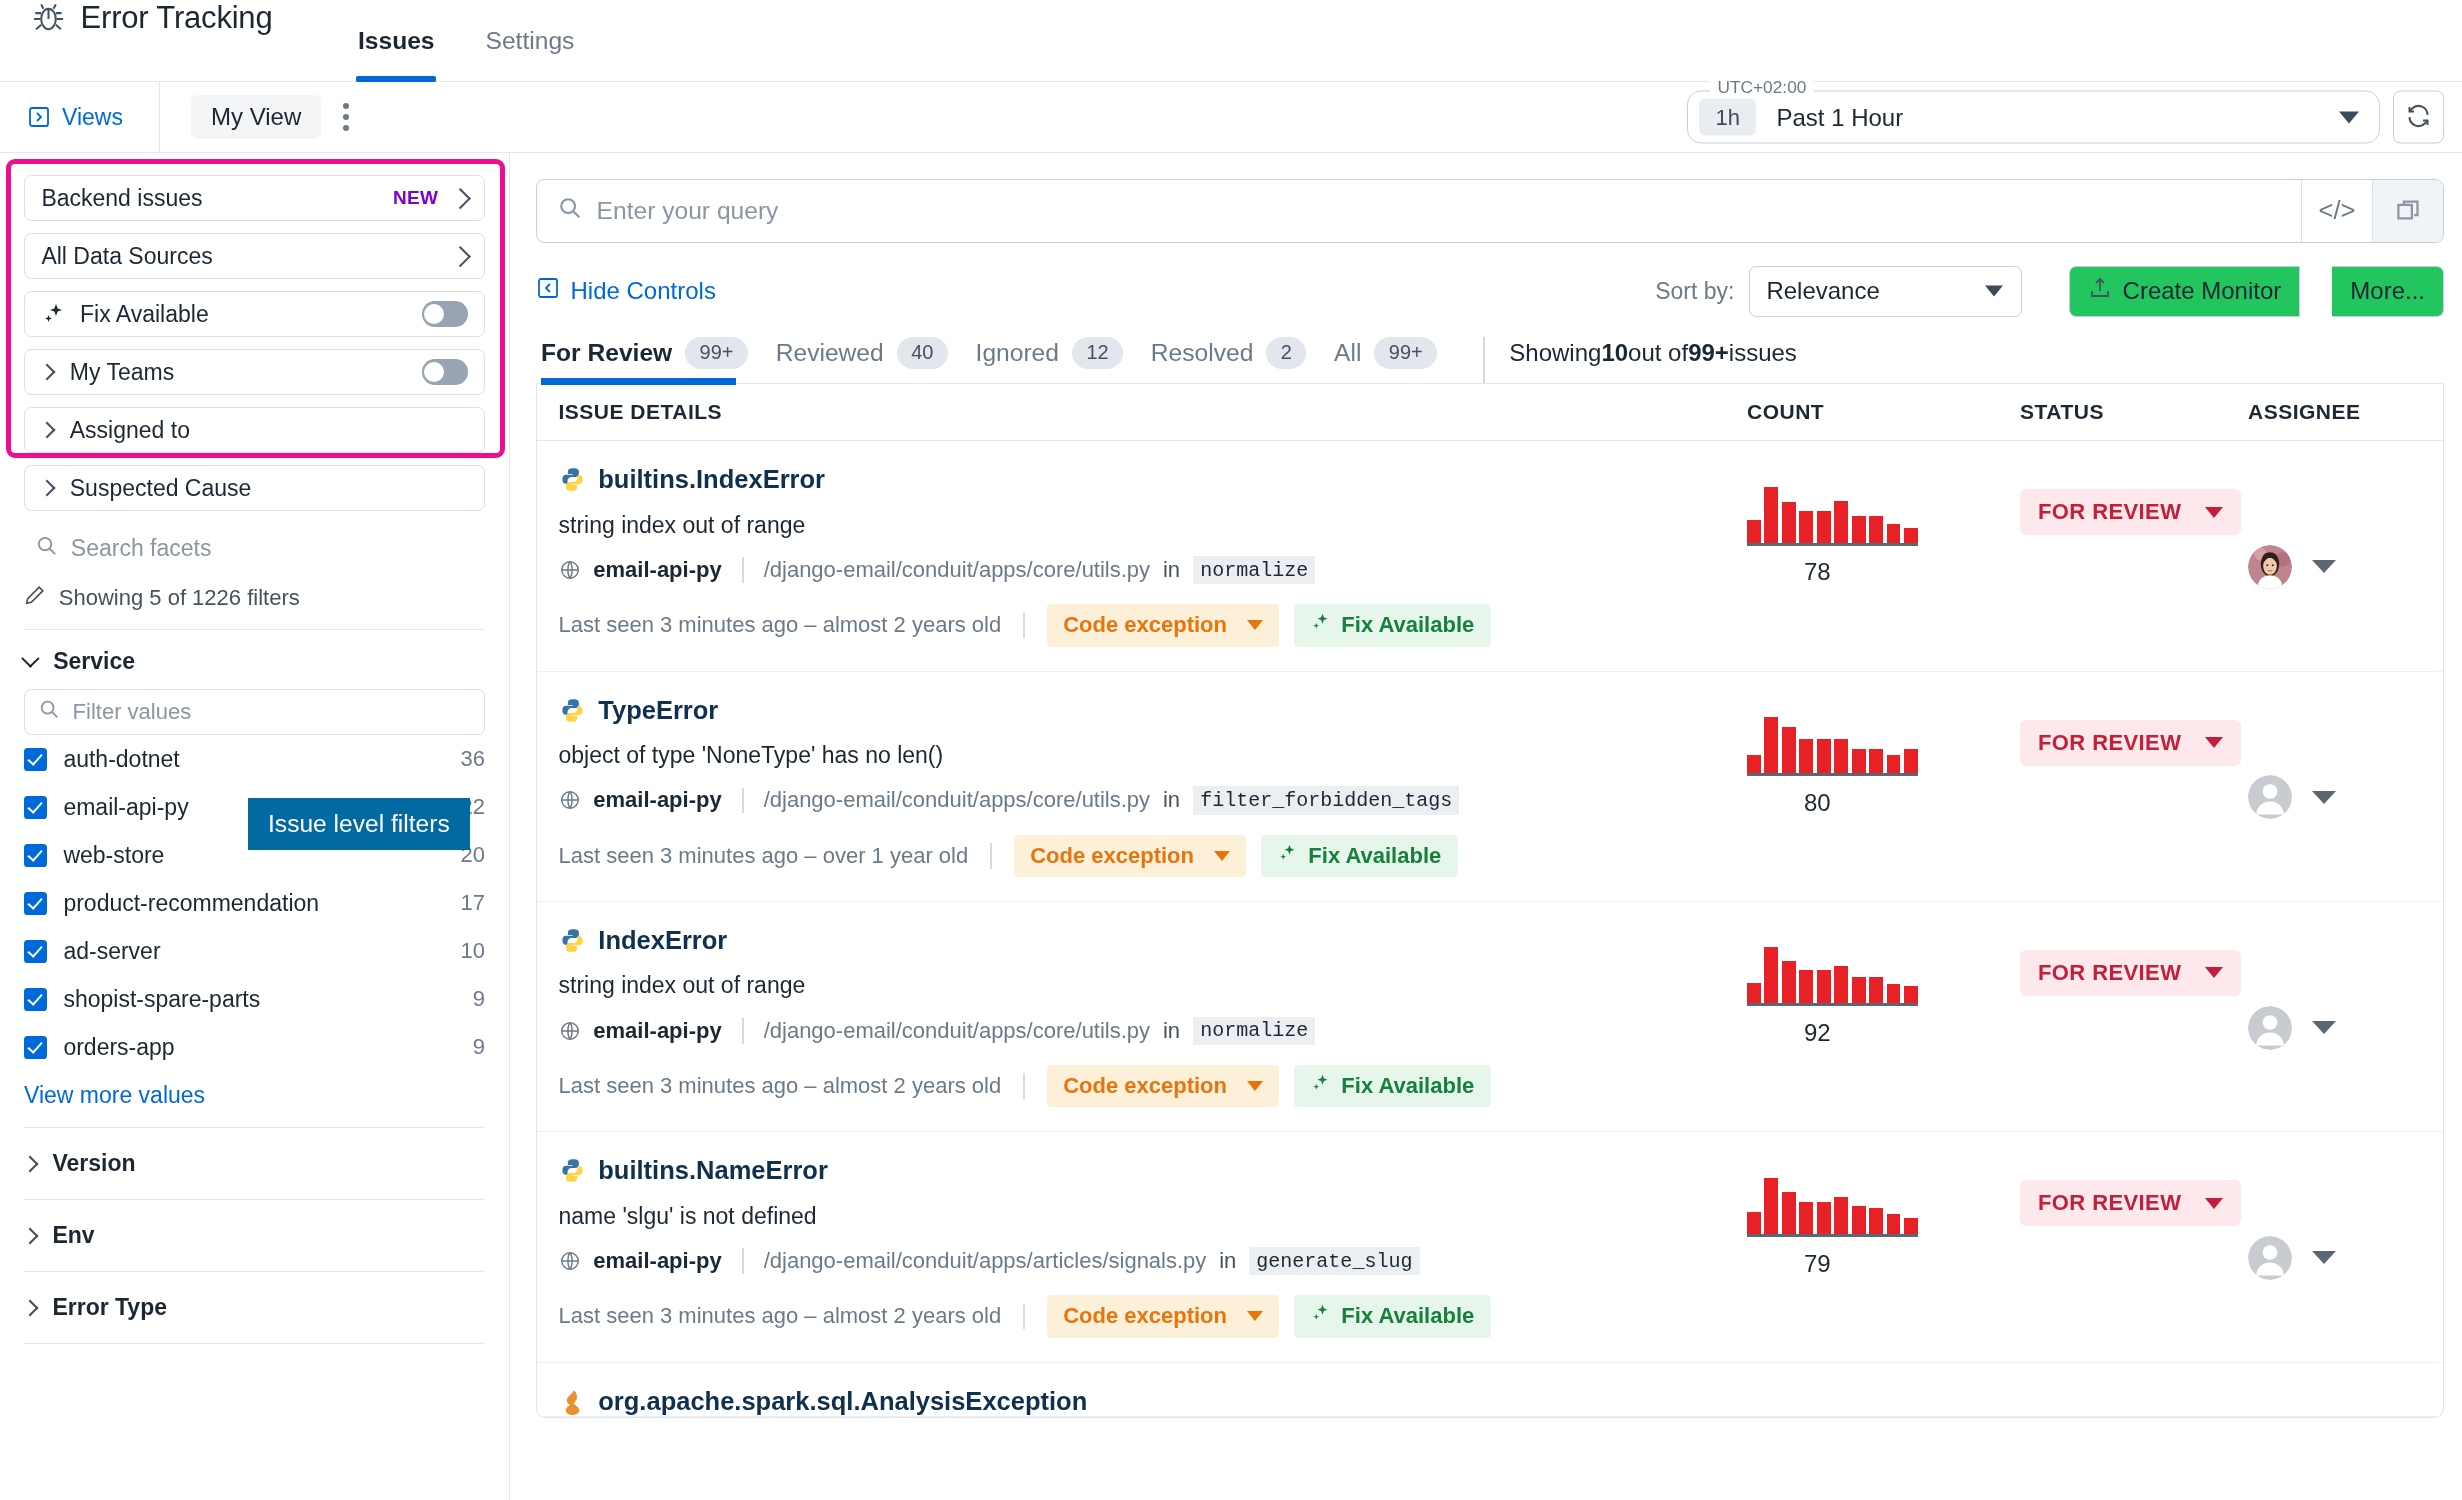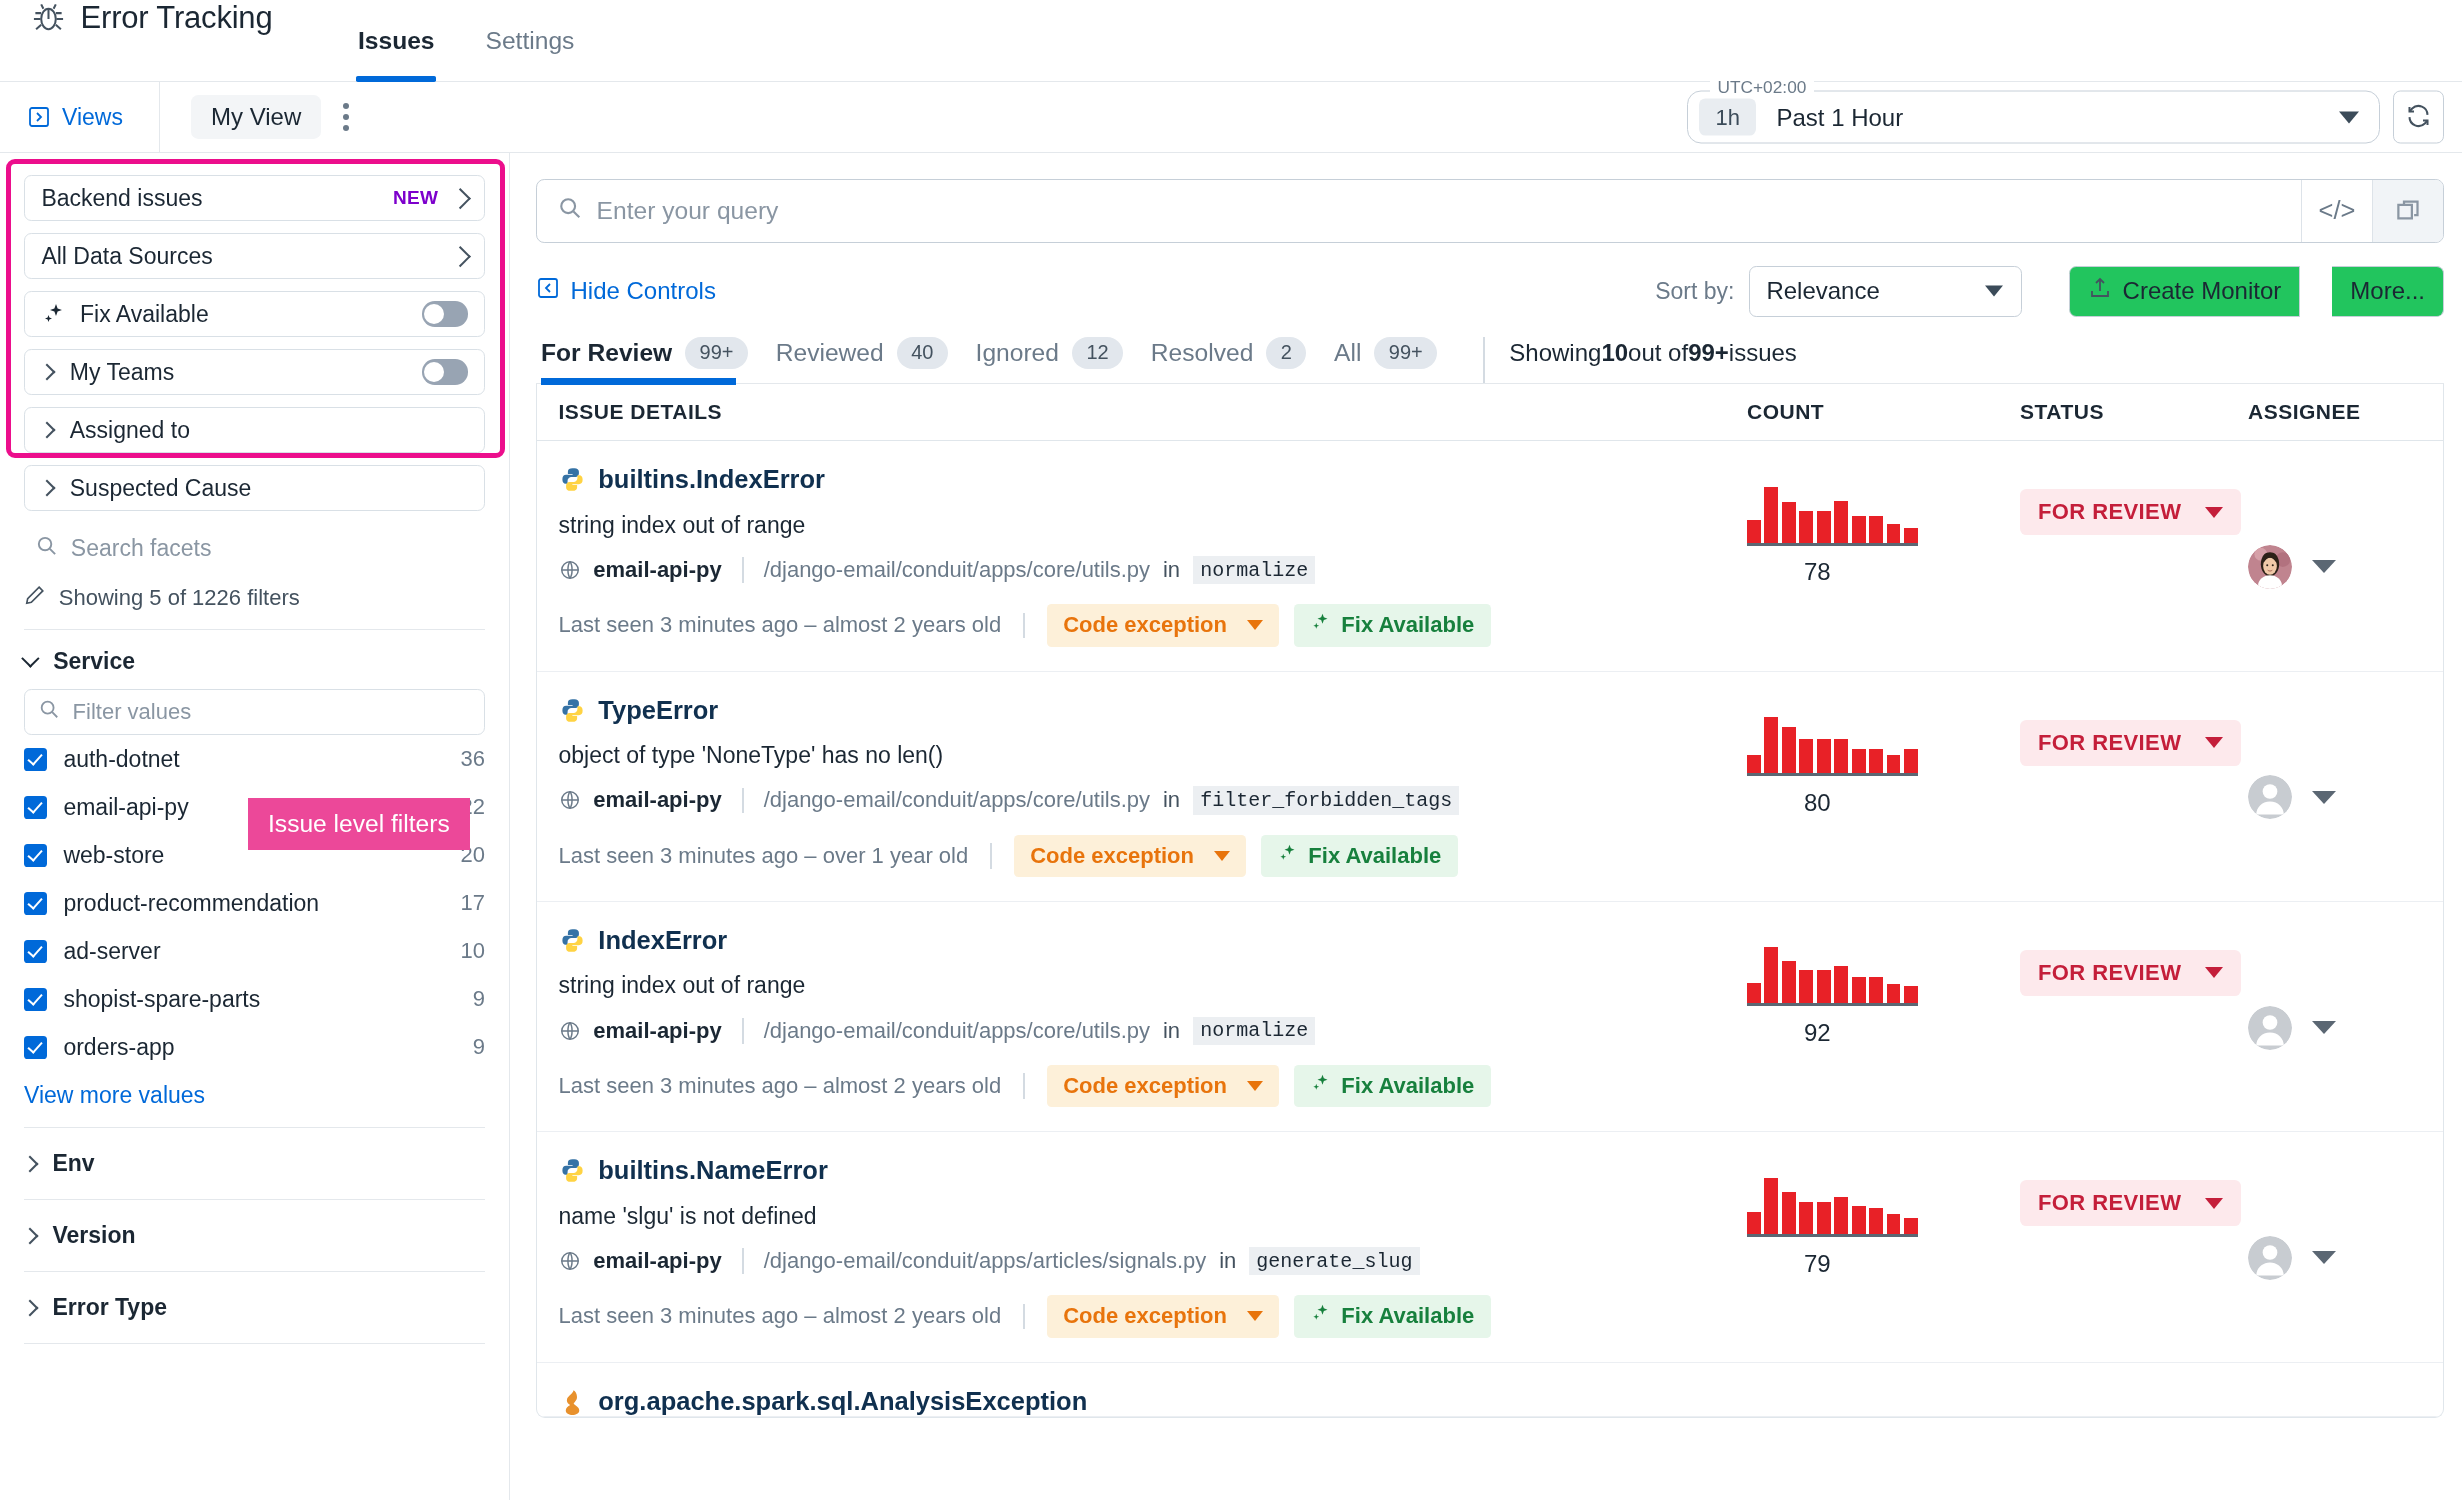--- a/index.html
+++ b/index.html
@@ -141,21 +141,21 @@
   .cb::after {
     content:""; position:absolute; left: 7.3px; top: 2.7px; width: 6.4px; height: 12px;
     border-right: 2.7px solid #fff; border-bottom: 2.7px solid #fff; transform: rotate(42deg);
   }
   .facet-row .fname { flex: 1 1 auto; }
   .facet-row .fcount { color: #6b7a89; font-size: 22px; }
   .view-more { color: #0069d9; font-size: 23px; margin-top: 11px; cursor: pointer; }
   .facet-collapsed { margin: 0 24px; border-bottom: 1.8px solid #e4e8ec; padding: 22px 0; }
 
   .callout {
-    position: absolute; left: 248px; top: 645px; background: #ec4899; color: #fff;
+    position: absolute; left: 248px; top: 645px; background: #0369a1; color: #fff;
     font-size: 24.6px; padding: 12px 20px; z-index: 6; white-space: nowrap;
   }
 
   
   .main { flex: 1 1 auto; padding: 25.5px 18px 0 25.5px; min-width: 0; position: relative; }
   .querybar {
     height: 64px; border: 1.8px solid #c6cfd8; border-radius: 8.2px;
     display: flex; align-items: center; overflow: hidden;
   }
   .query-input {
@@ -460,27 +460,27 @@
         <span class="fname">orders-app</span>
         <span class="fcount">9</span>
       </div>
 
       <div class="view-more">View more values</div>
     </div>
 
     <div class="facet-collapsed">
       <div class="facet-head">
         <span class="chev-r small"></span>
-        <span>Env</span>
+        <span>Version</span>
       </div>
     </div>
     <div class="facet-collapsed">
       <div class="facet-head">
         <span class="chev-r small"></span>
-        <span>Version</span>
+        <span>Env</span>
       </div>
     </div>
     <div class="facet-collapsed">
       <div class="facet-head">
         <span class="chev-r small"></span>
         <span>Error Type</span>
       </div>
     </div>
 
     <div class="callout">Issue level filters</div>

